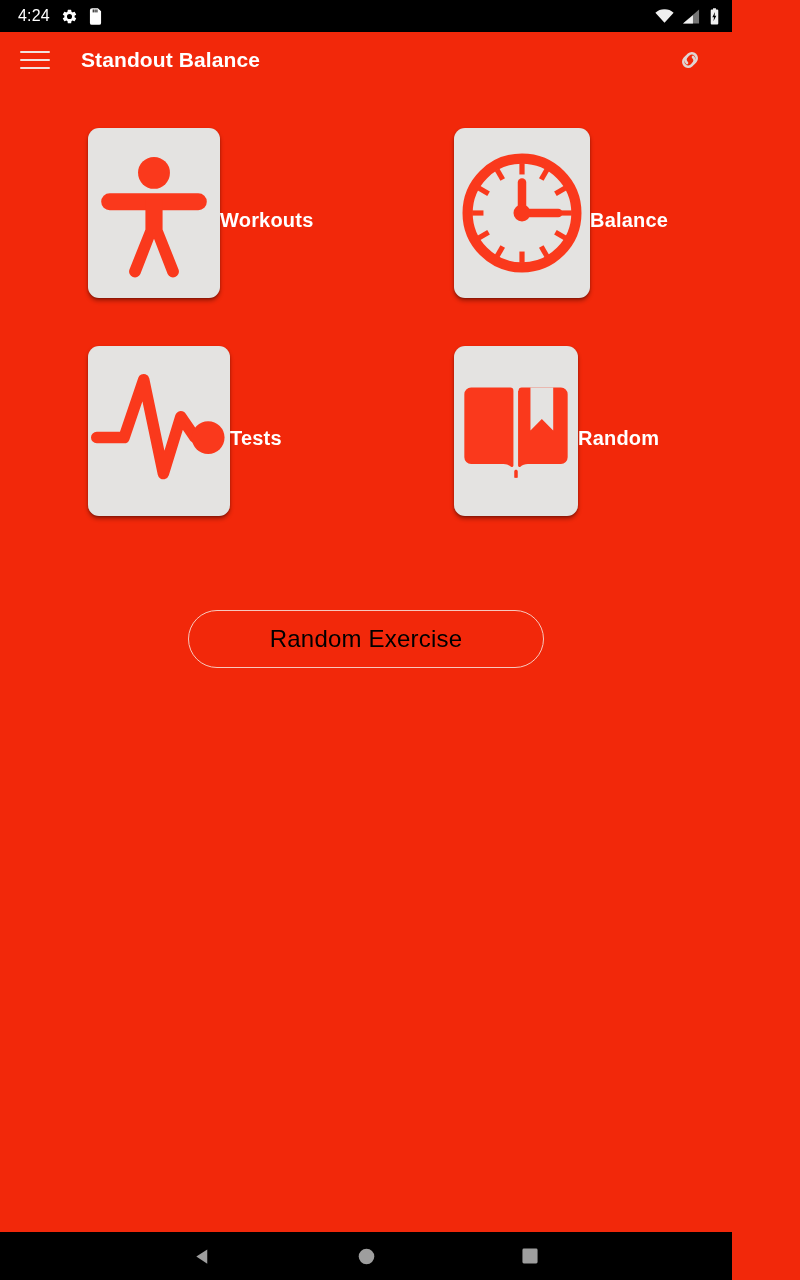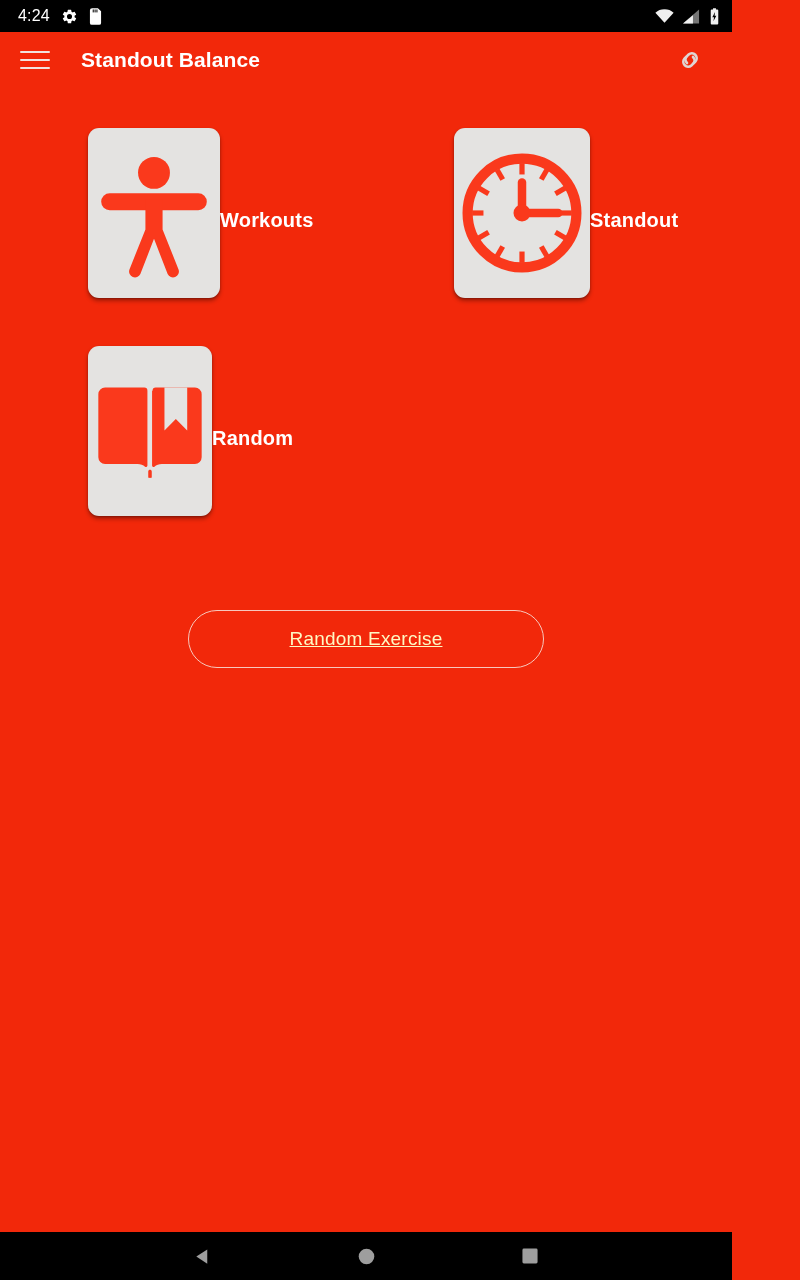--- a/index.html
+++ b/index.html
@@ -160,32 +160,31 @@
     right: 0;
     display: flex;
     justify-content: center;
   }
   .random-btn {
     width: 356px;
     height: 58px;
     border-radius: 29px;
     border: 1.6px solid #F7C8BD;
     background: transparent;
-    color: #fef9c3;
+    color: #000000;
     font-family: "Liberation Sans", sans-serif;
-    font-size: 19px;
+    font-size: 24px;
     font-weight: 400;
     letter-spacing: 0.2px;
     cursor: pointer;
     display: flex;
     align-items: center;
     justify-content: center;
     padding: 0;
     box-sizing: border-box;
-    text-decoration: underline;
   }
 
   
   .nav-bar {
     height: 48px;
     min-height: 48px;
     background: #000000;
     display: flex;
     align-items: center;
     justify-content: space-around;
@@ -292,23 +291,32 @@
               <line x1="38" y1="21.8" x2="43" y2="30.5"></line>
               <line x1="77" y1="89.5" x2="82" y2="98.2"></line>
               <line x1="21.8" y1="38" x2="30.5" y2="43"></line>
               <line x1="89.5" y1="77" x2="98.2" y2="82"></line>
             </g>
             <line x1="60" y1="60" x2="60" y2="33" stroke="#FA391C" stroke-width="7.5" stroke-linecap="round"></line>
             <line x1="60" y1="60" x2="92" y2="60" stroke="#FA391C" stroke-width="7.5" stroke-linecap="round"></line>
             <circle cx="60" cy="60" r="7.5" fill="#FA391C"></circle>
           </svg>
         </div>
-        <div class="tile-label">Standout</div>
-      </div>
-
+        <div class="tile-label">Balance</div>
+      </div>
+
+      <div class="tile">
+        <div class="tile-card">
+          <svg width="142" height="142" viewBox="0 0 130 130">
+            <polyline fill="none" stroke="#FA391C" stroke-width="10.5" stroke-linejoin="round" stroke-linecap="round" points="8,71 33,71 51,18 69,104 85,52 98,71 107,71"></polyline>
+            <circle cx="110" cy="71" r="15" fill="#FA391C"></circle>
+          </svg>
+        </div>
+        <div class="tile-label">Tests</div>
+      </div>
 
       <div class="tile">
         <div class="tile-card">
           <svg width="124" height="124" viewBox="0 0 120 120">
             <path fill="#FA391C" d="M10 24.5A6.5 6.5 0 0 1 16.5 18h38a3 3 0 0 1 3 3v72.5c0 1.2-1.4 1.9-2.3 1.1-1.8-1.5-4.3-2.6-7.2-2.6H16.5A6.5 6.5 0 0 1 10 85.5v-61Z"></path>
             <path fill="#FA391C" d="M62.5 21a3 3 0 0 1 3-3h38a6.5 6.5 0 0 1 6.5 6.5v61a6.5 6.5 0 0 1-6.5 6.5H71.5c-2.9 0-5.4 1.1-7.2 2.6-.9.8-2.3.1-2.3-1.1V21Z"></path>
             <path fill="#E4E3E1" d="M74 18h22v41.5L85 48.5 74 59.5V18Z"></path>
             <path fill="#FA391C" d="M60 97.5c0.9 0 1.7.6 1.7 1.6v5.4c0 .9-.7 1.3-1.3.8-0.2-.2-0.6-.2-0.8 0-.6.5-1.3.1-1.3-.8v-5.4c0-1 .8-1.6 1.7-1.6Z"></path>
           </svg>
         </div>

